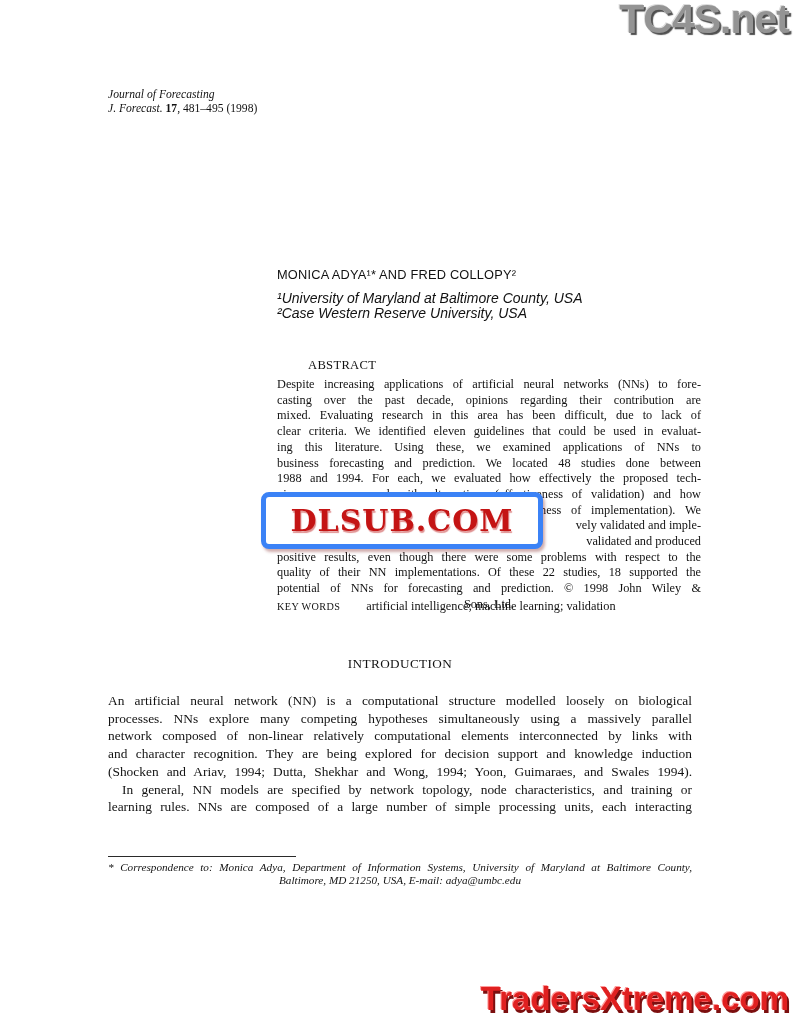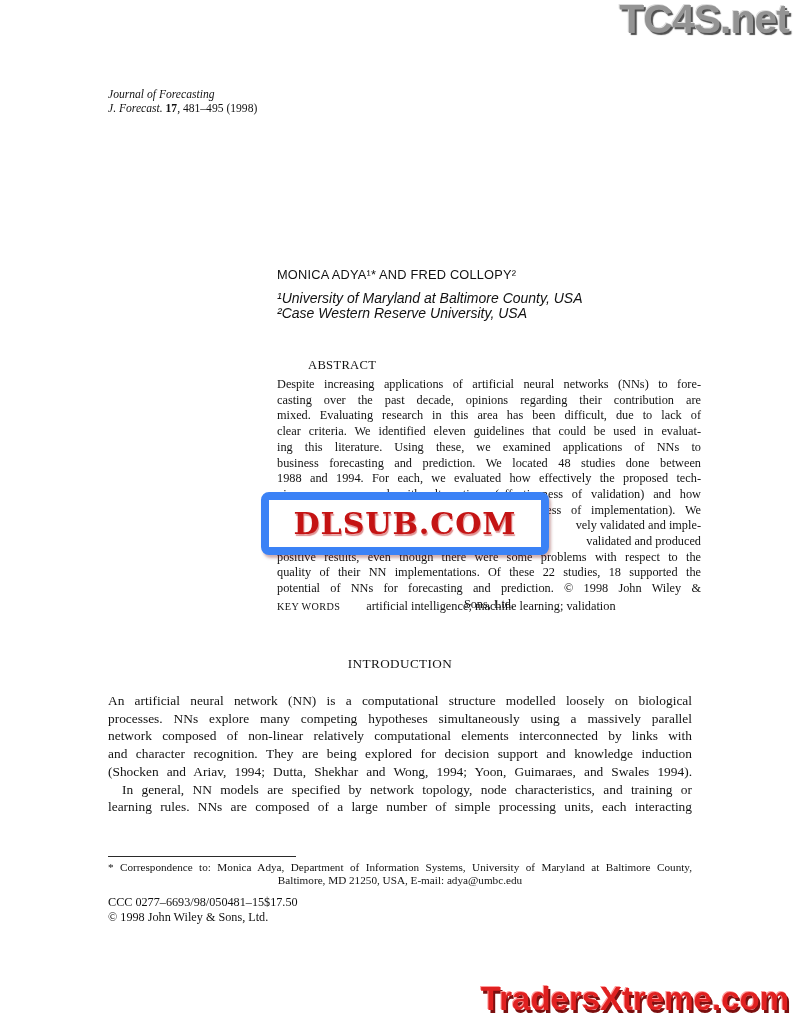--- a/index.html
+++ b/index.html
@@ -16,21 +16,21 @@
   .wm-top {
     position:absolute; top:-4px; right:10px;
     font-family:"Liberation Sans", sans-serif;
     font-weight:bold; font-size:41px; letter-spacing:-1px;
     color:#949494;
     text-shadow:-1px -1px 0 #dcdcdc, 2px 2px 1px #4f4f4f;
   }
   .wm-dlsub {
     position:absolute; left:261px; top:492px; width:272px; height:47px;
     background:#ffffff;
-    border:8px solid #3b82f6; border-radius:8px;
+    border:5px solid #3b82f6; border-radius:8px;
     display:flex; align-items:center; justify-content:center;
     box-shadow:2px 3px 3px rgba(120,20,20,0.35);
   }
   .wm-dlsub span {
     font-family:"DejaVu Serif", serif; font-weight:bold;
     font-size:30px; letter-spacing:1px;
     color:#c41414;
     text-shadow:1px 2px 1px #e09090;
   }
   .wm-bottom {
@@ -74,21 +74,21 @@
   
   .keywords { position:absolute; left:277px; top:599px; font-size:12.3px; }
   .kw-label { font-size:10.2px; letter-spacing:0.4px; margin-right:26px; }
 
   
   .intro-head { position:absolute; left:108px; top:656px; width:584px; text-align:center; font-size:13.2px; letter-spacing:0.4px; }
   .bodytext { position:absolute; left:108px; top:692px; width:584px; font-size:13.4px; line-height:17.7px; }
 
   
   .fn-rule { position:absolute; left:108px; top:856px; width:188px; border-top:1px solid #2a2a2a; }
-  .footnote { position:absolute; left:108px; top:861px; width:584px; font-size:11.2px; line-height:13.4px; }
+  .footnote { position:absolute; left:108px; top:861px; width:584px; font-size:11.2px; line-height:13.4px;font-style:italic; }
   .footer-block { position:absolute; left:108px; top:895px; font-size:12.2px; line-height:14.6px; }
 </style>
 </head>
 <body>
 
 <div class="page">
 
   <div class="wm-top">TC4S.net</div>
 
   <div class="journal">
@@ -144,20 +144,16 @@
     <div class="line">learning rules. NNs are composed of a large number of simple processing units, each interacting</div>
   </div>
 
   <div class="fn-rule"></div>
 
   <div class="footnote">
     <div class="line">* Correspondence to: Monica Adya, Department of Information Systems, University of Maryland at Baltimore County,</div>
     <div class="line no-just">Baltimore, MD 21250, USA, E-mail: adya@umbc.edu</div>
   </div>
 
-  <div class="footer-block">
-    <div>CCC 0277–6693/98/050481–15$17.50</div>
-    <div>© 1998 John Wiley &amp; Sons, Ltd.</div>
-  </div>
 
   <div class="wm-bottom">TradersXtreme.com</div>
 
 </div>
 
 </body></html>

